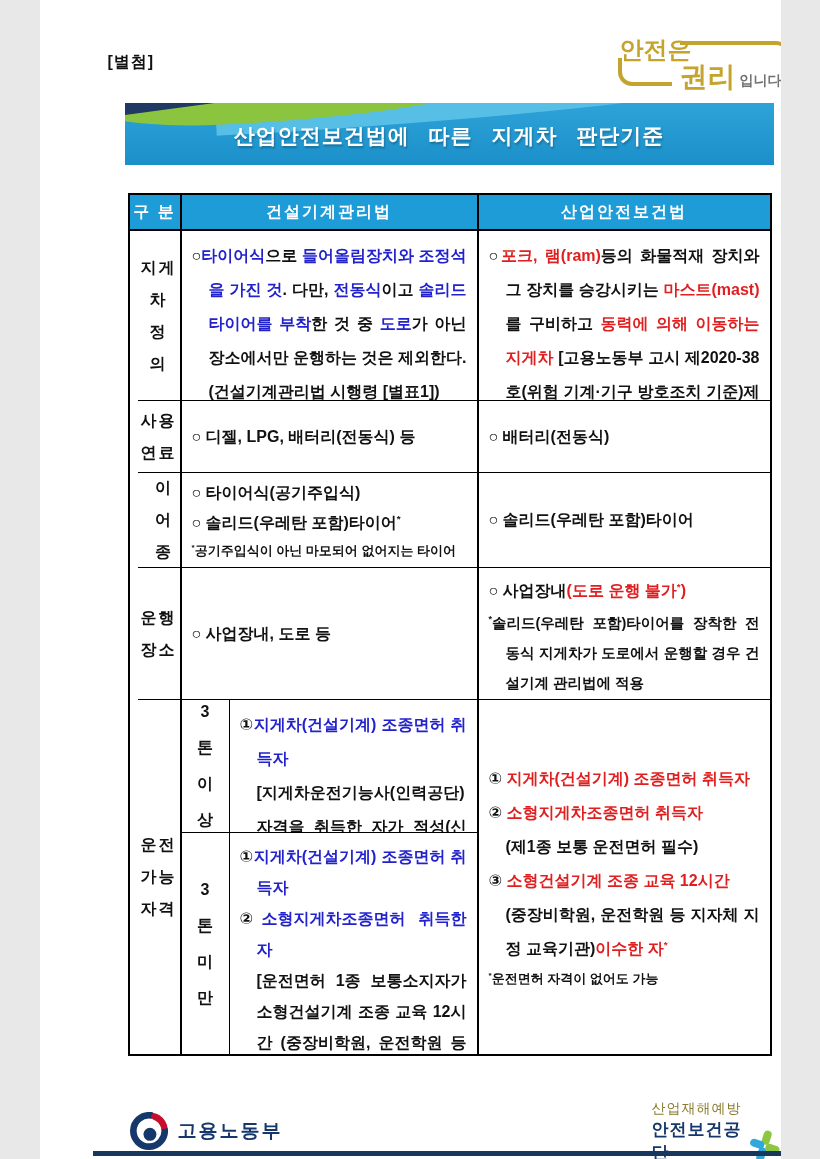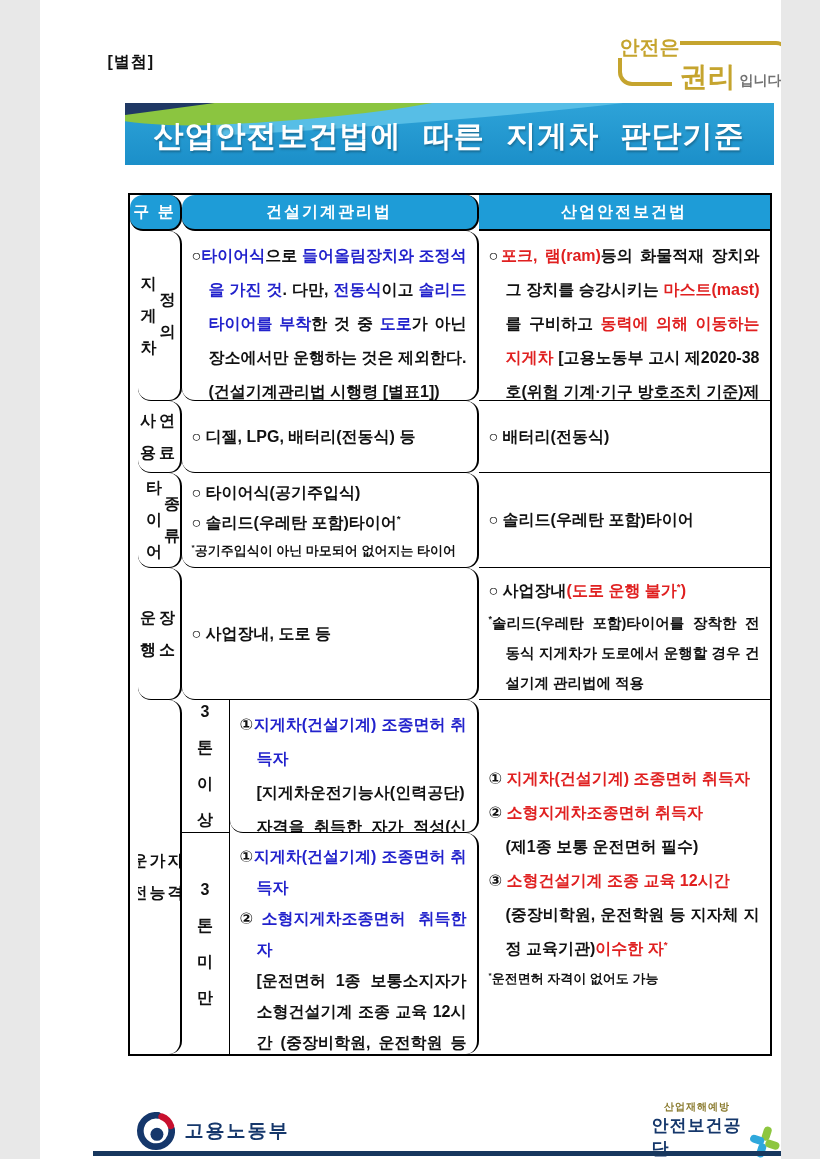--- a/index.html
+++ b/index.html
@@ -9,21 +9,21 @@
     position: relative; width: 741px; height: 1159px;
     background: #ffffff; margin: 0 auto; overflow: hidden;
   }
 
   
   .attachment {
     position: absolute; left: 68px; top: 52px;
     font-size: 16px; font-weight: bold; color: #111; letter-spacing: 1px;
   }
   .slogan { position: absolute; left: 578px; top: 34px; width: 180px; height: 62px; }
-  .slogan .s-top  { position: absolute; left: 2px; top: 0; font-size: 20px; font-weight: bold; color: #C5A42E; }
+  .slogan .s-top  { position: absolute; left: 2px; top: 0; font-size: 24px; font-weight: bold; color: #C5A42E; }
   .slogan .br-top {
     position: absolute; left: 62px; top: 7px; width: 110px; height: 28px;
     border-top: 4px solid #C5A42E; border-right: 4px solid #C5A42E; border-top-right-radius: 14px;
   }
   .slogan .br-bot {
     position: absolute; left: 0px; top: 24px; width: 54px; height: 28px;
     border-left: 4px solid #C5A42E; border-bottom: 4px solid #C5A42E; border-bottom-left-radius: 14px;
   }
   .slogan .s-main { position: absolute; left: 62px; top: 24px; font-size: 28px; font-weight: bold; color: #C5A42E; }
   .slogan .s-suf  { position: absolute; left: 122px; top: 38px; font-size: 14px; font-weight: bold; color: #737373; }
@@ -41,50 +41,50 @@
     position: absolute; top: -26px; left: -40px; width: 440px; height: 44px;
     background: #8BC540; transform: rotate(-2.5deg);
     border-radius: 0 0 70% 30% / 0 0 100% 60%; z-index: 2;
   }
   .banner .corner {
     position: absolute; top: 0; left: 0; width: 90px; height: 12px;
     background: #1F3864; clip-path: polygon(0 0, 100% 0, 0 100%); z-index: 3;
   }
   .banner .title {
     position: relative; z-index: 5; color: #fff; text-align: center;
-    font-size: 30px; font-weight: bold; line-height: 66px;
+    font-size: 21px; font-weight: bold; line-height: 66px;
     letter-spacing: 1px; word-spacing: 12px;
     text-shadow: 1px 2px 2px rgba(0,0,0,0.25);
   }
 
   
   .tbl {
     position: absolute; left: 88px; top: 193px; width: 644px;
     border: 2px solid #000;
     display: grid;
     grid-template-columns: 52px 48px 249px 291px;
     grid-template-rows: 36px 170px 72px 95px 132px 133px 221px;
     background: #fff;
   }
   .cell {
     border-right: 1px solid #000; border-bottom: 1px solid #000;
     padding: 8px 10px; font-size: 16px; font-weight: bold; color: #111;
     line-height: 34px; overflow: hidden;
   }
-  .vt { border-right-width: 2px; border-radius: 13px; }           
+  .vt { border-right-width: 2px; }           
   .last-col { border-right: none; }
   .last-row { border-bottom: none; }
   .hcell {
     background: #1E9CD7; color: #fff;
     display: flex; align-items: center; justify-content: center;
     font-size: 16px; font-weight: bold; letter-spacing: 2px;
     border-bottom-width: 2px; padding: 0;
   }
   .label-cell {
-    display: flex; flex-direction: row; justify-content: center; align-items: center;
+    display: flex; flex-direction: column; justify-content: center; align-items: center;
     text-align: center; line-height: 32px; letter-spacing: 2px; padding: 4px 2px; margin-left: 8px;
   }
   .sub-label {
     display: flex; flex-direction: column; justify-content: center; align-items: center;
     line-height: 36px; padding: 4px 2px;
   }
   .center-v { display: flex; flex-direction: column; justify-content: center; }
   .lh30 { line-height: 30px; }
   .lh31 { line-height: 31px; }
 
@@ -93,30 +93,30 @@
   .indent { padding-left: 17px; }
   .footnote  { font-size: 13px;  line-height: 26px; text-align: left; }
   .footnote2 { font-size: 14.5px; line-height: 30px; }
   .c-k { color: #111; }
   .c-b { color: #2222CC; }
   .c-r { color: #E02020; }
   sup { font-size: 62%; line-height: 0; }
 
   
   .moel {
-    position: absolute; left: 97px; top: 1112px;
+    position: absolute; left: 90px; top: 1112px;
     display: flex; align-items: center; gap: 10px;
   }
   .moel .name { font-size: 19px; font-weight: bold; color: #15376B; letter-spacing: 2px; }
   .kosha {
     position: absolute; left: 612px; top: 1100px;
     display: flex; align-items: flex-end; gap: 6px;
   }
   .kosha .txt { text-align: left; padding-bottom: 4px; }
-  .kosha .small { font-size: 10px; font-weight: bold; color: #8A7B2F; letter-spacing: 1px; text-align: center; }
+  .kosha .small { font-size: 14px; font-weight: normal; color: #8A7B2F; letter-spacing: 1px; }
   .kosha .main  { font-size: 17px; font-weight: bold; color: #15376B; letter-spacing: 1px; }
   .bottom-bar {
     position: absolute; left: 53px; top: 1151px; width: 716px; height: 5px;
     background: #17375E;
   }
 </style>
 </head>
 <body>
 
 <div class="page">

